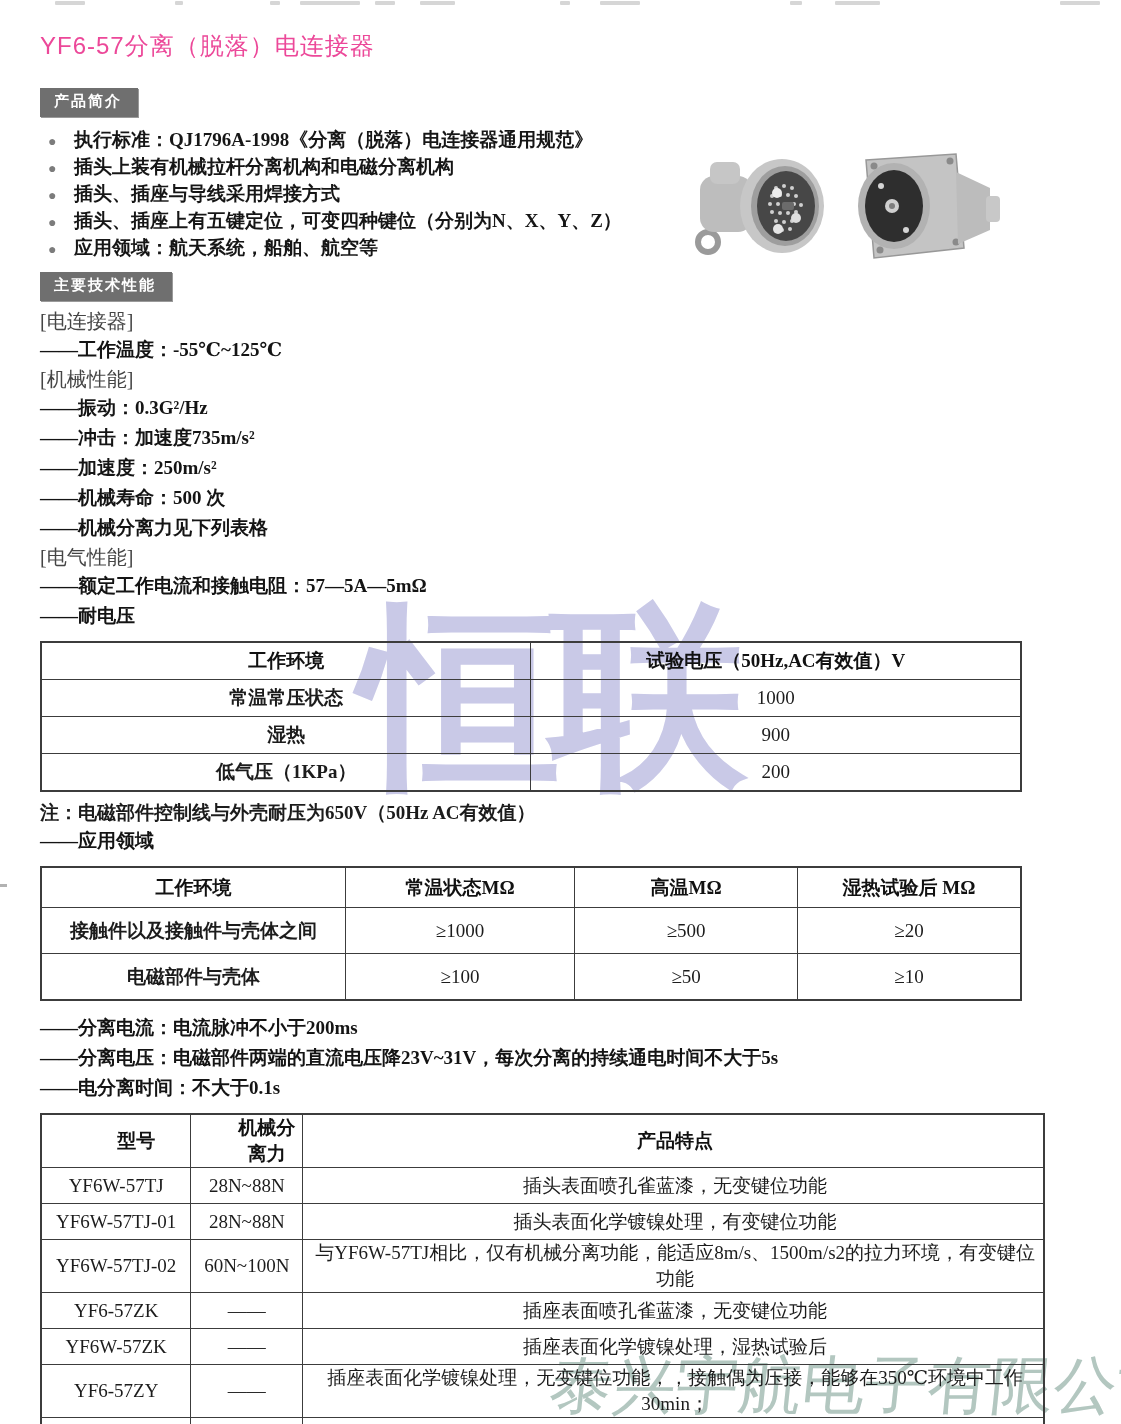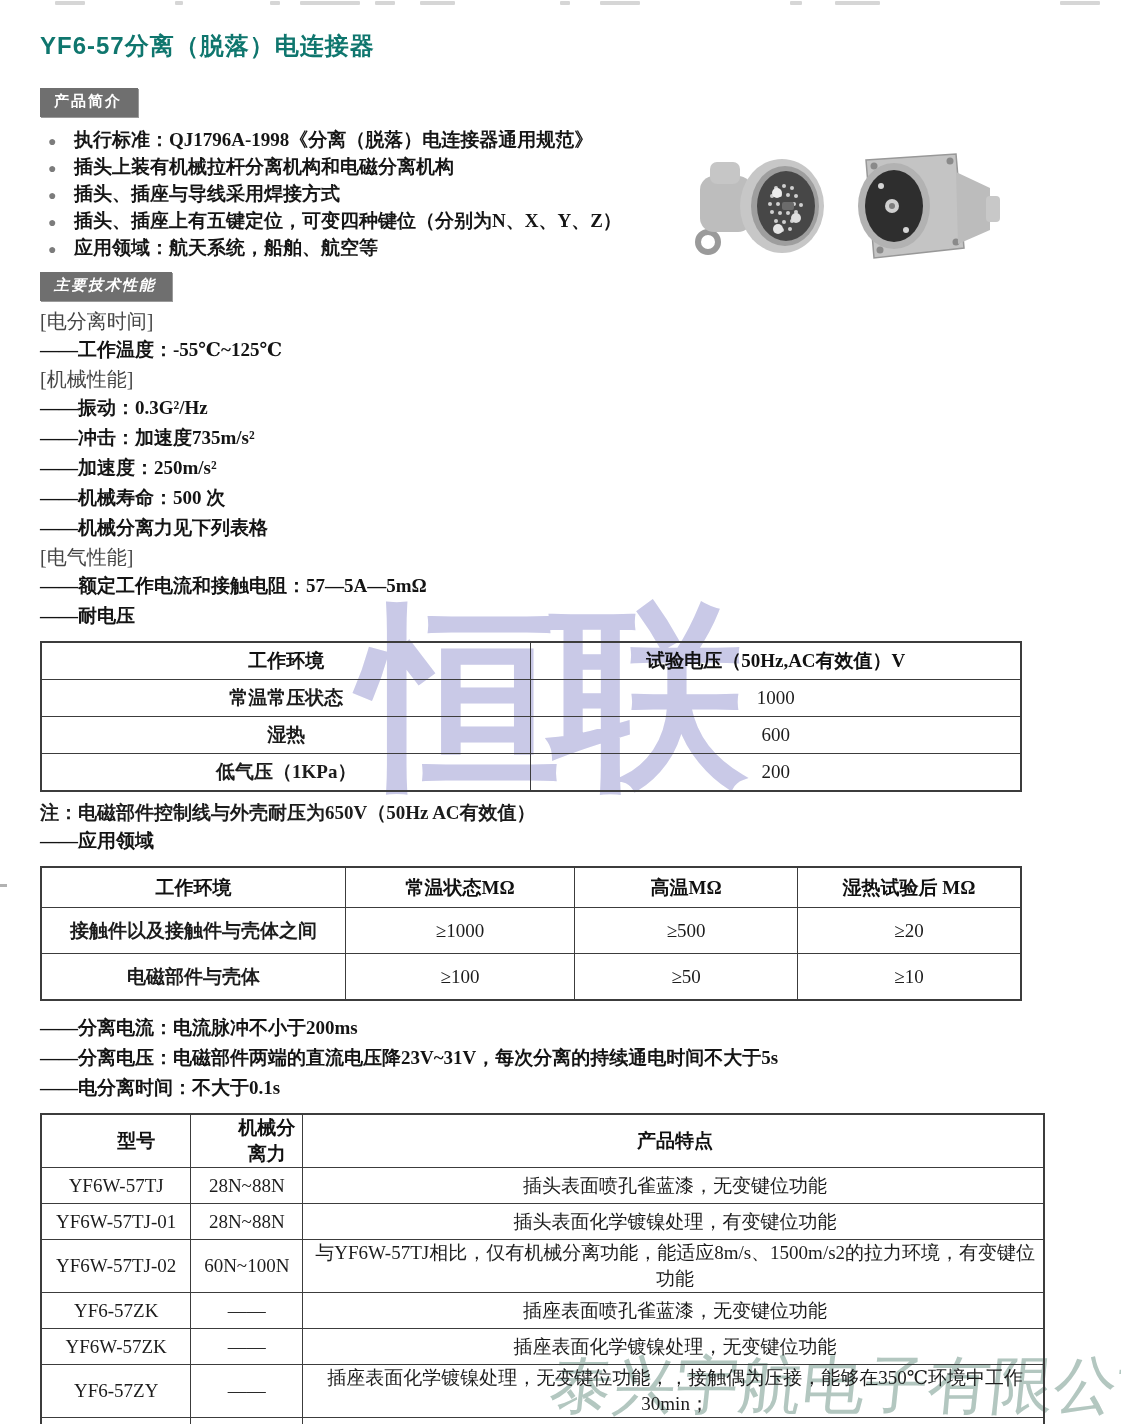--- a/index.html
+++ b/index.html
@@ -22,29 +22,29 @@
   .wm-bottom{
     position:absolute;left:550px;top:1343px;z-index:0;
     font-family:"Liberation Serif",serif;
     font-size:63px;color:#b3c7c0;white-space:nowrap;
     transform:skewX(-6deg);user-select:none;
   }
   
   .content{position:relative;z-index:1;padding:0 36px 0 40px;}
   h1.page-title{
     margin:30px 0 0 0;font-family:"Liberation Sans","DejaVu Sans",sans-serif;
-    font-size:24px;font-weight:bold;color:#0f766e;letter-spacing:1px;
+    font-size:24px;font-weight:normal;color:#ec4899;letter-spacing:1px;
   }
   .section-bar{
     display:inline-block;margin-top:26px;background:#6f6f6f;color:#fff;
     font-family:"Liberation Sans","DejaVu Sans",sans-serif;
     font-size:15px;font-weight:bold;letter-spacing:2px;
     padding:4px 16px 6px 14px;box-shadow:1px 1px 0 #9a9a9a;
   }
-  .section-bar.second{margin-top:10px;font-style:italic;}
+  .section-bar.second{margin-top:10px;}
   ul.bullets{list-style:none;margin:10px 0 0 0;padding:0;}
   ul.bullets li{
     display:flex;align-items:baseline;height:27px;
     font-size:19px;font-weight:bold;color:#161616;
   }
   ul.bullets .dot{
     flex:0 0 auto;width:26px;color:#7c7c7c;font-size:14px;
     margin-left:8px;
   }
   .specs{margin-top:6px;}
@@ -175,21 +175,21 @@
       </li>
     <li>
         <span class="dot">●</span>
         <span>应用领域：航天系统，船舶、航空等</span>
       </li>
   </ul>
 
   <div class="section-bar second">主要技术性能</div>
 
   <div class="specs">
-    <div class="spec-label">[电分离时间]</div>
+    <div class="spec-label">[电连接器]</div>
     <div class="spec-item">——工作温度：-55℃~125℃</div>
     <div class="spec-label">[机械性能]</div>
     <div class="spec-item">——振动：0.3G²/Hz</div>
     <div class="spec-item">——冲击：加速度735m/s²</div>
     <div class="spec-item">——加速度：250m/s²</div>
     <div class="spec-item">——机械寿命：500 次</div>
     <div class="spec-item">——机械分离力见下列表格</div>
     <div class="spec-label">[电气性能]</div>
     <div class="spec-item">——额定工作电流和接触电阻：57—5A—5mΩ</div>
     <div class="spec-item">——耐电压</div>
@@ -206,21 +206,21 @@
           <th>试验电压（50Hz,AC有效值）V</th>
         </tr>
       </thead>
       <tbody>
         <tr>
           <td>常温常压状态</td>
           <td>1000</td>
         </tr>
         <tr>
           <td>湿热</td>
-          <td>600</td>
+          <td>900</td>
         </tr>
         <tr>
           <td>低气压（1KPa）</td>
           <td>200</td>
         </tr>
       </tbody>
     </table>
 
   <div class="note-line">注：电磁部件控制线与外壳耐压为650V（50Hz AC有效值）</div>
   <div class="spec-item">——应用领域</div>
@@ -292,21 +292,21 @@
           <td>与YF6W-57TJ相比，仅有机械分离功能，能适应8m/s、1500m/s2的拉力环境，有变键位功能</td>
         </tr>
         <tr>
           <td>YF6-57ZK</td>
           <td>——</td>
           <td>插座表面喷孔雀蓝漆，无变键位功能</td>
         </tr>
         <tr>
           <td>YF6W-57ZK</td>
           <td>——</td>
-          <td>插座表面化学镀镍处理，无变键位功能</td>
+          <td>插座表面化学镀镍处理，湿热试验后</td>
         </tr>
         <tr>
           <td>YF6-57ZY</td>
           <td>——</td>
           <td>插座表面化学镀镍处理，无变键位功能，，接触偶为压接，能够在350℃环境中工作30min；</td>
         </tr>
         <tr>
           <td>YF6-57ZK-01</td>
           <td>——</td>
           <td>插座表面化学镀镍处理，有变键位功能</td>

